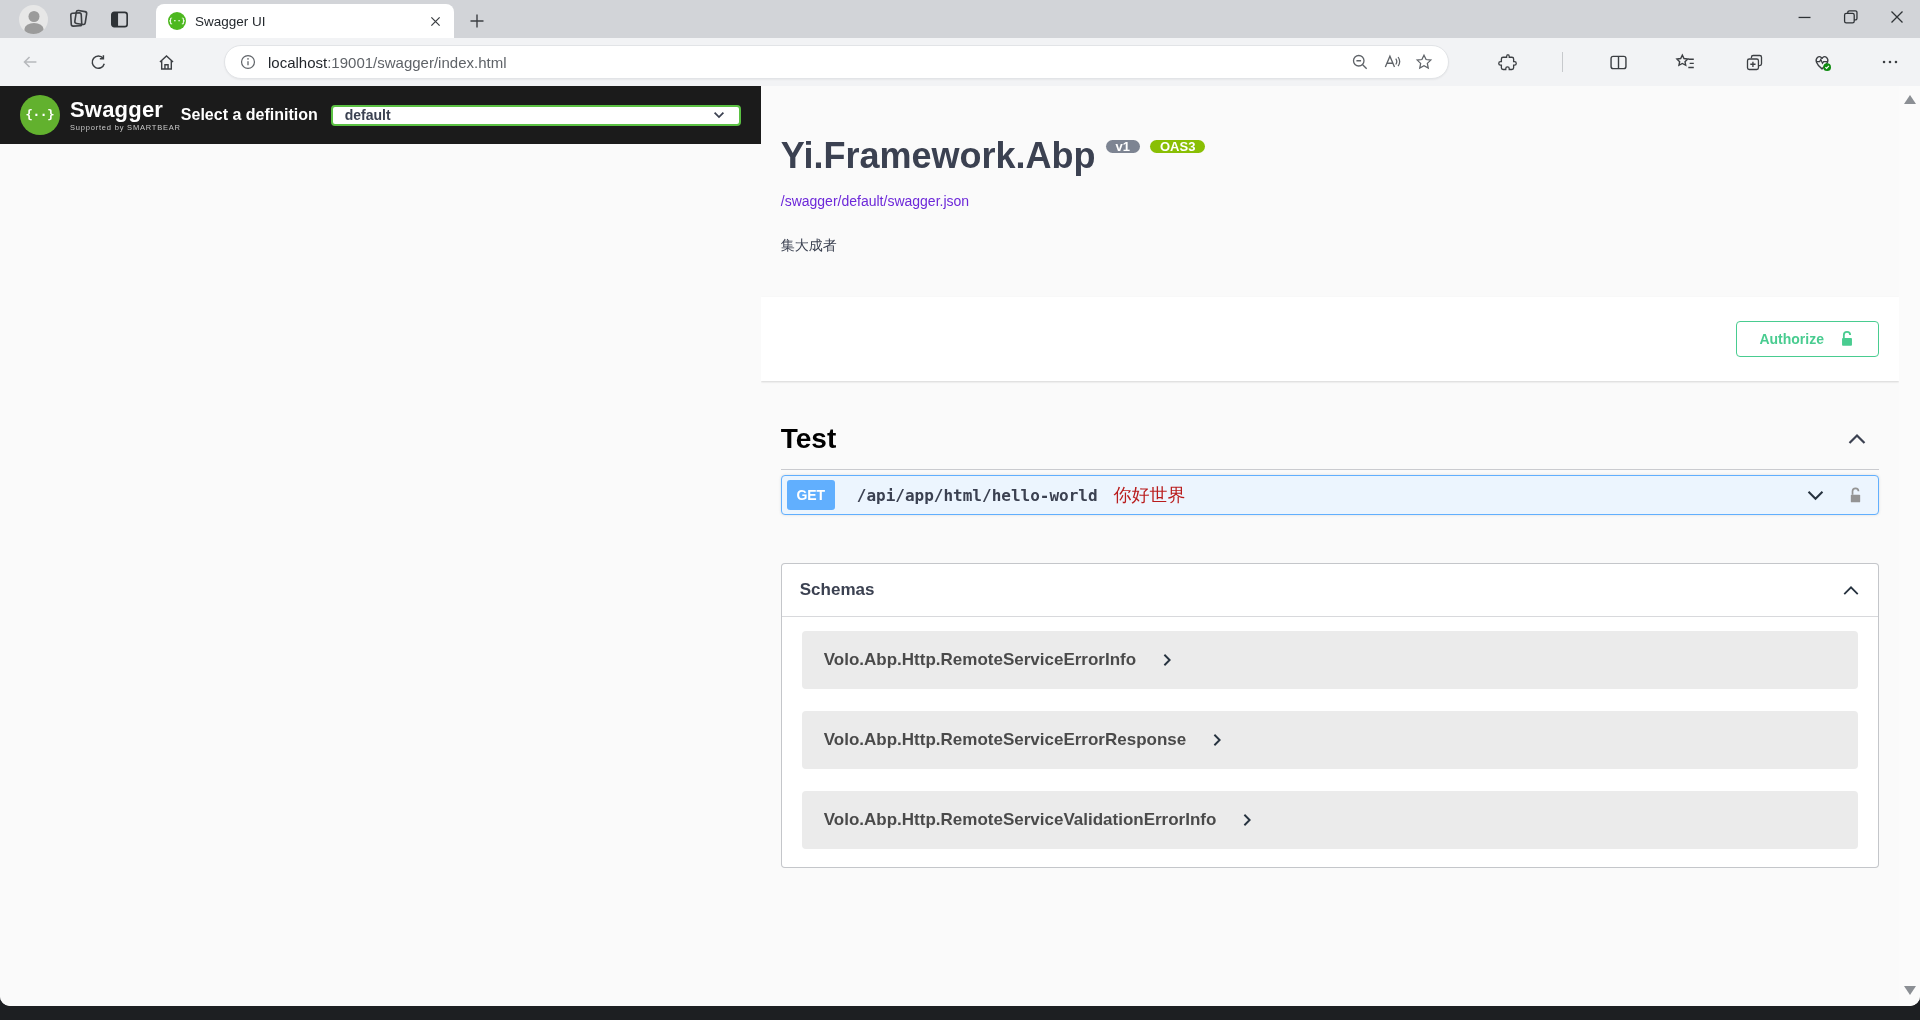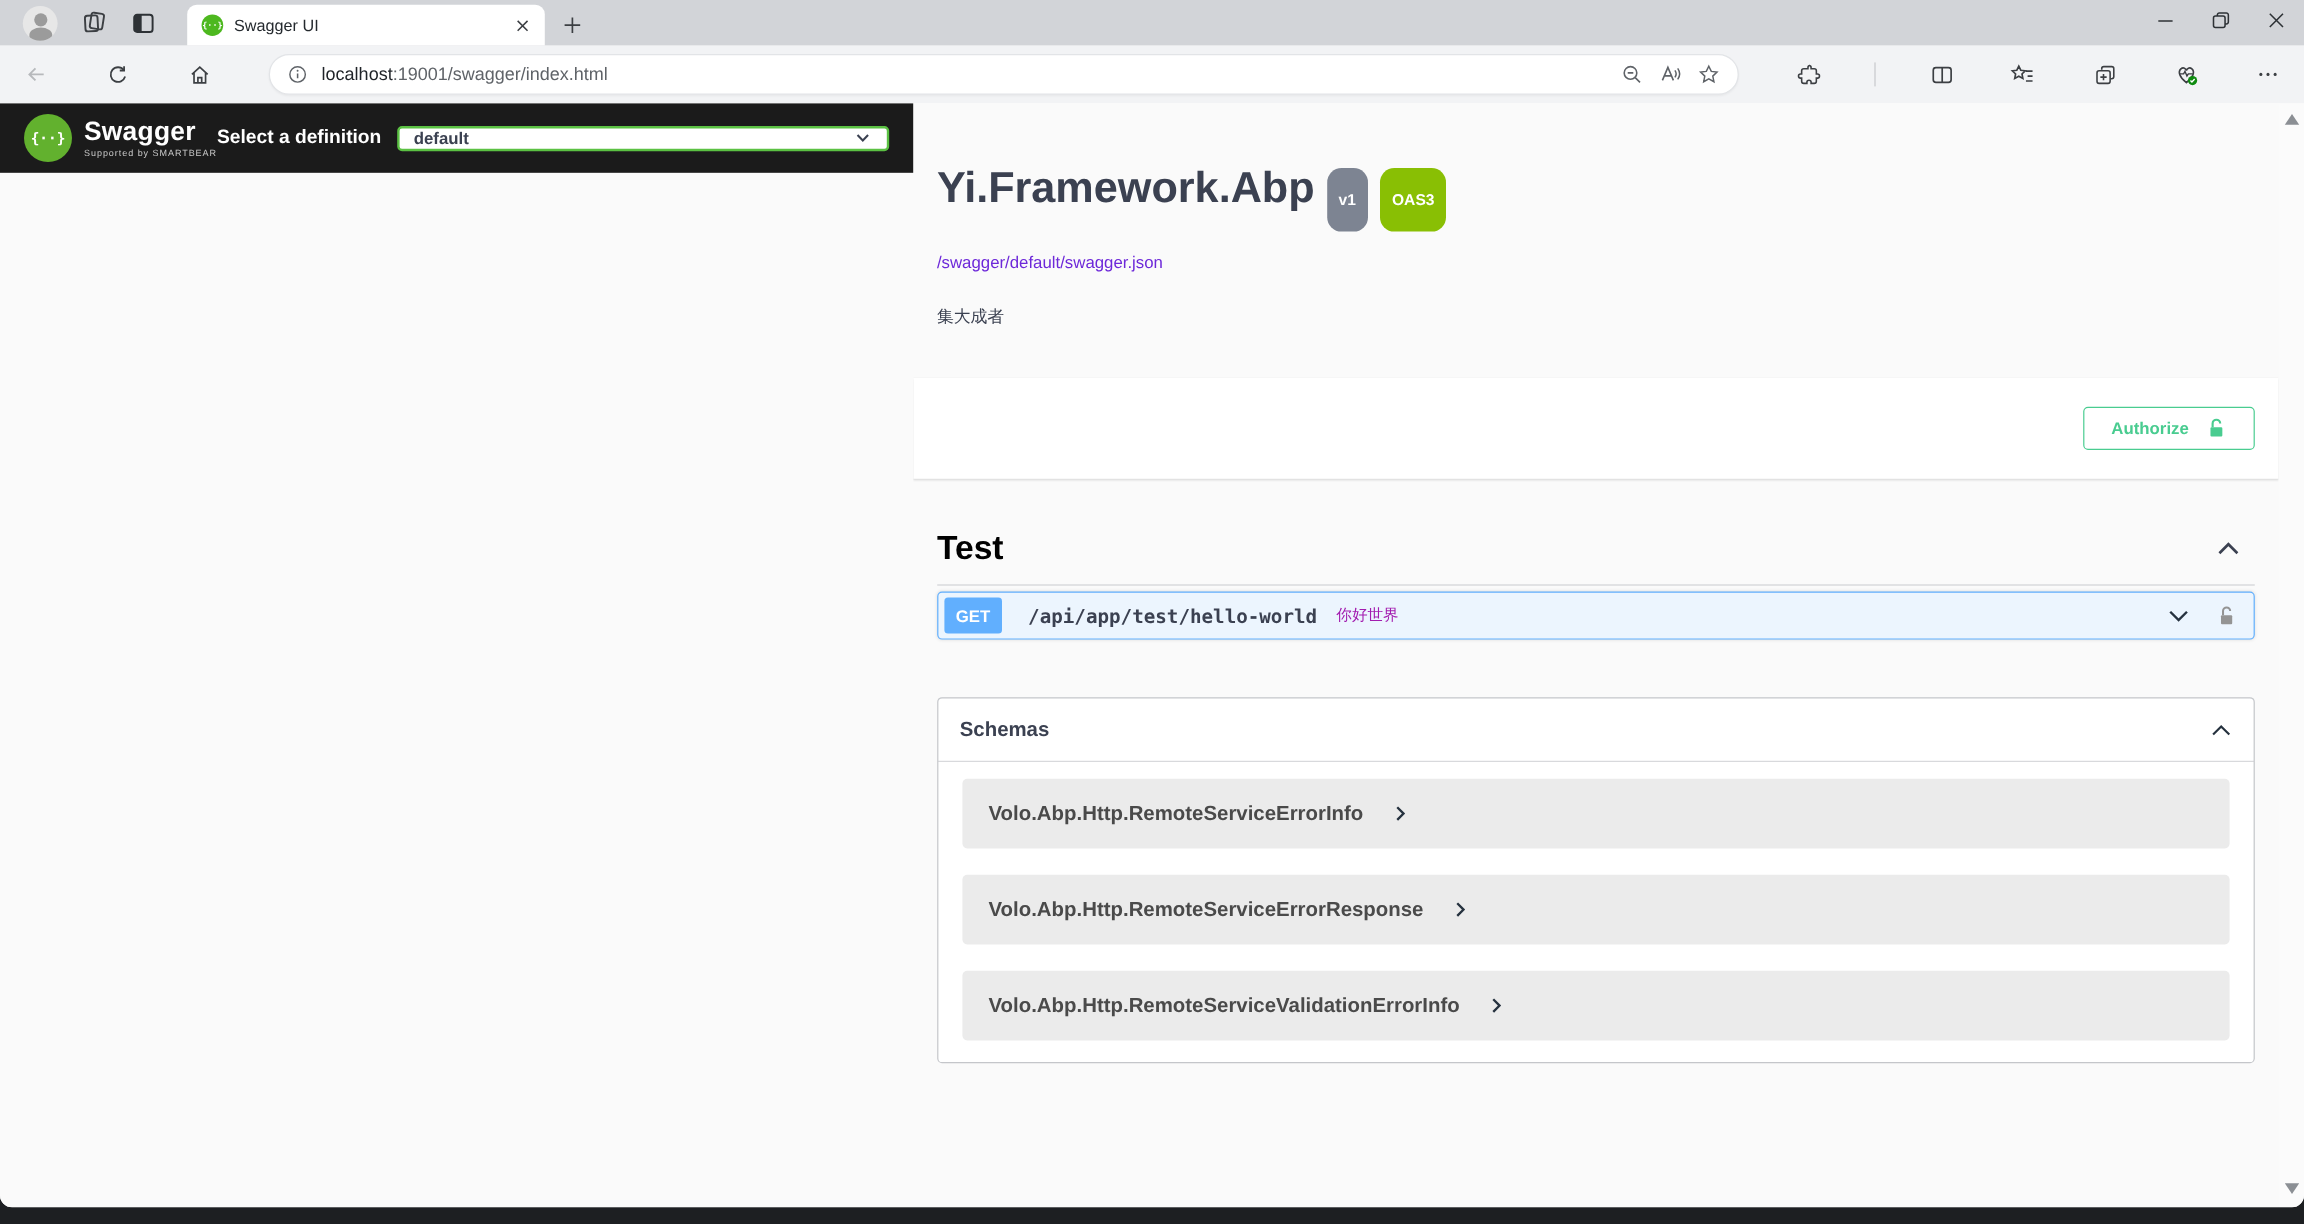--- a/index.html
+++ b/index.html
@@ -63,21 +63,21 @@
   .definition-select { width:410px; height:21px; background:#ffffff; border:2px solid #5bc143; border-radius:4px;
     display:flex; align-items:center; padding:0 12px; }
   .definition-select .value { flex:1; font-size:14px; font-weight:700; color:#3b4151; }
 
   
   .sw-body { flex:1; overflow:hidden; }
   .wrapper { max-width:1460px; margin:0 auto; padding:0 20px; }
   .info-block { padding-top:50px; }
   .title-row { display:flex; align-items:flex-start; }
   .api-title { font-size:36px; font-weight:700; color:#3b4151; line-height:40px; margin:0; }
-  .badge { color:#fff; font-size:13px; font-weight:700; padding:20px 10px; border-radius:12px; margin-left:10px; margin-top:4px; line-height:13px; }
+  .badge { color:#fff; font-size:13px; font-weight:700; padding:0 10px; border-radius:12px; margin-left:10px; margin-top:4px; line-height:13px; }
   .badge-version { background:#7d8492; }
   .badge-oas { background:#89bf04; }
   .spec-link { display:inline-block; margin-top:17px; font-size:14px; color:#6d28d9; text-decoration:none; }
   .api-desc { margin-top:27px; font-size:14px; color:#3b4151; }
 
   .scheme-container { margin-top:42px; background:#ffffff; box-shadow:0 1px 2px rgba(0,0,0,.15); padding:24px 0; }
   .scheme-inner { display:flex; justify-content:flex-end; }
   .authorize-btn { display:flex; align-items:center; background:transparent; border:1px solid #49cc90; border-radius:4px;
     color:#49cc90; font-weight:700; font-size:14px; padding:8px 22px; cursor:pointer; font-family:inherit; }
   .authorize-btn svg { margin-left:14px; }
@@ -86,21 +86,21 @@
   .opblock-tag { display:flex; align-items:center; justify-content:space-between; padding:6px 12px 14px 0;
     border-bottom:1px solid rgba(59,65,81,.25); }
   .opblock-tag h3 { margin:0; font-size:28px; font-weight:700; color:#000000; }
   .collapse-btn { background:none; border:none; padding:0; cursor:pointer; display:flex; align-items:center; }
 
   .opblock { margin-top:5px; height:40px; border:1px solid #61affe; background:#ecf5fe; border-radius:4px;
     box-shadow:0 0 3px rgba(0,0,0,.12); display:flex; align-items:center; padding:0 14px 0 5px; }
   .method-badge { width:48px; text-align:center; background:#61affe; color:#fff; font-weight:700; font-size:14px;
     border-radius:3px; padding:7px 0; }
   .op-path { margin-left:22px; font-family:"DejaVu Sans Mono","Liberation Mono",monospace; font-weight:700; font-size:16px; color:#3b4151; }
-  .op-desc { margin-left:16px; font-size:13px; color:#a21caf; }
+  .op-desc { margin-left:16px; font-size:18px; color:#b91c1c; }
   .op-spacer { flex:1; }
   .op-lock { margin-left:22px; display:flex; align-items:center; background:none; border:none; cursor:pointer; padding:0; }
 
   .models { margin-top:48px; margin-bottom:40px; background:#ffffff; border:1px solid rgba(59,65,81,.3); border-radius:4px; }
   .models-header { display:flex; align-items:center; justify-content:space-between; padding:16px 18px 16px 18px;
     border-bottom:1px solid rgba(59,65,81,.2); }
   .models-header h4 { margin:0; font-size:17px; font-weight:700; color:#3b4151; }
   .models-body { padding:14px 20px 18px; }
   .model-box { height:58px; background:#ebebeb; border-radius:4px; display:flex; align-items:center; padding:0 22px; margin-bottom:22px; cursor:pointer; }
   .model-box:last-child { margin-bottom:0; }
@@ -308,21 +308,21 @@
             <h3>Test</h3>
             <button class="collapse-btn">
               <svg width="20" height="14" viewBox="0 0 20 14">
                 <path d="M2.5 11 L10 3.5 L17.5 11" fill="none" stroke="#3b4151" stroke-width="2.2"></path>
               </svg>
             </button>
           </div>
 
           <div class="opblock">
             <span class="method-badge">GET</span>
-            <span class="op-path">/api/app/test/hello-world</span>
+            <span class="op-path">/api/app/html/hello-world</span>
             <span class="op-desc">你好世界</span>
             <span class="op-spacer"></span>
             <svg width="19" height="13" viewBox="0 0 20 14">
               <path d="M2.5 3 L10 10.5 L17.5 3" fill="none" stroke="#26323f" stroke-width="2.2"></path>
             </svg>
             <button class="op-lock">
               <svg width="17" height="19" viewBox="0 0 20 22">
                 <path d="M6.5 10 V6 a3.5 3.5 0 0 1 7 0" fill="none" stroke="#949494" stroke-width="2"></path>
                 <rect x="4.5" y="10" width="11" height="9" rx="1" fill="#949494"></rect>
               </svg>

